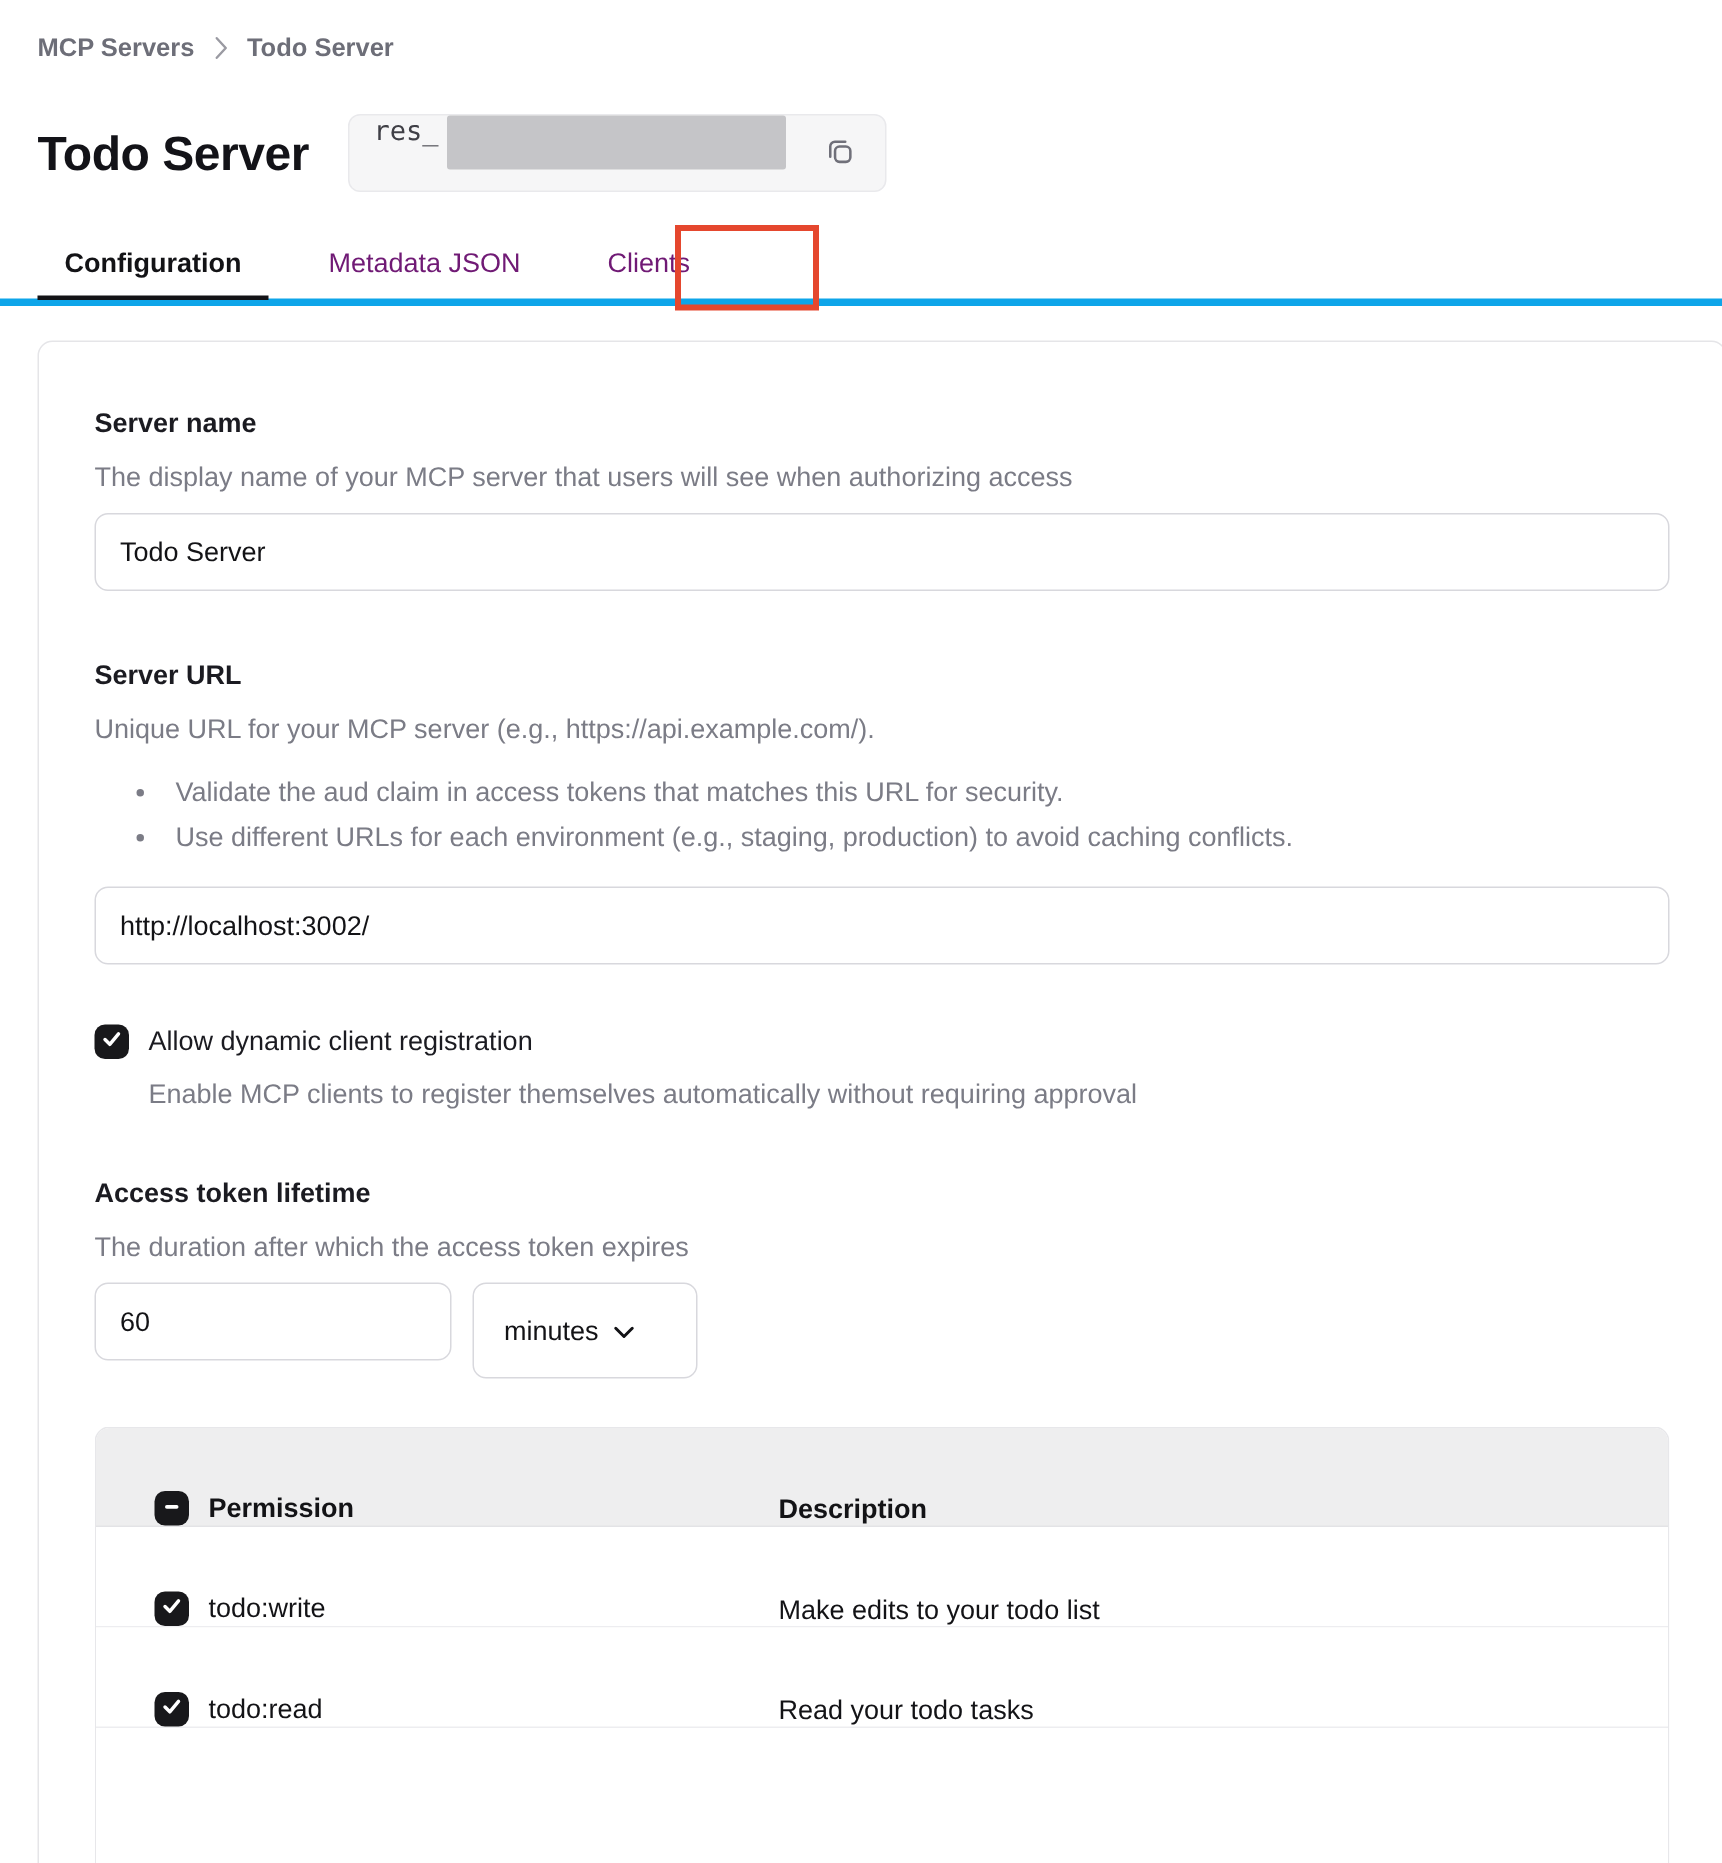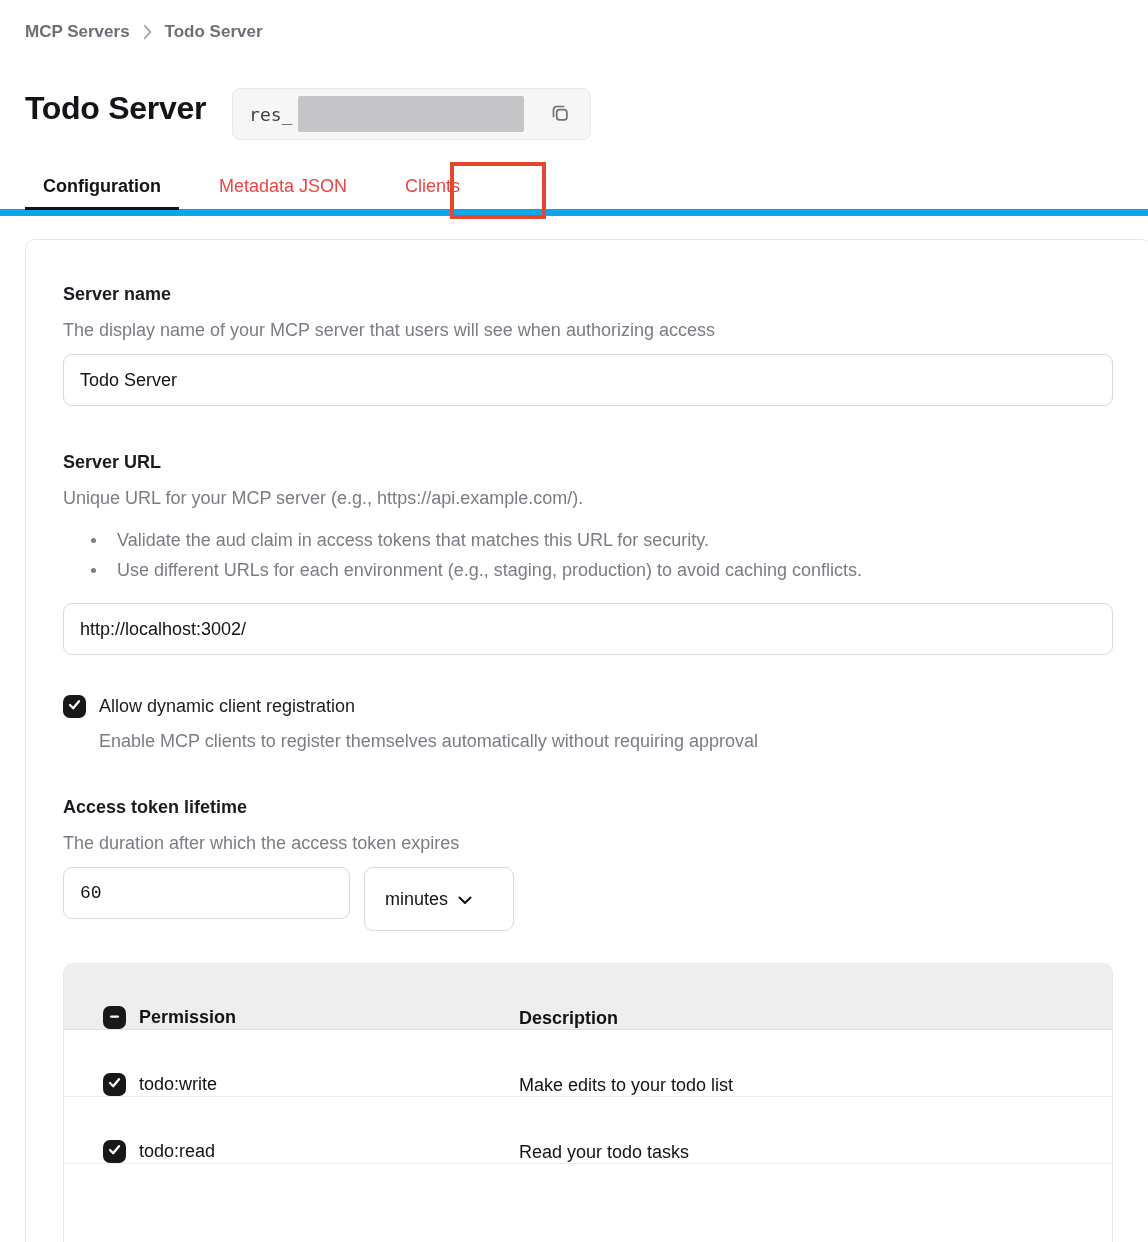--- a/index.html
+++ b/index.html
@@ -16,38 +16,37 @@
     display: flex; align-items: center; gap: 13px;
     font-size: 17px; color: #6d6e78; line-height: 20px; font-weight: bold;
   }
   .breadcrumb .crumb { cursor: default; }
   .breadcrumb svg { display: block; }
 
   
   .title-row { margin: 34px 0 0 25px; display: flex; align-items: center; gap: 26px; }
   .page-title { font-size: 32px; line-height: 38px; font-weight: 700; color: #131318; letter-spacing: -0.3px; }
   .id-badge {
-    height: 52px; display: flex; align-items: center; gap: 20px;
+    height: 52px; display: flex; gap: 20px;
     background: #f6f6f7; border: 1px solid #e9e9ec; border-radius: 8px;
     padding: 0 14px 0 16px;
-    margin-top: 12px;
   }
   .id-prefix { font-family: "DejaVu Sans Mono", monospace; font-size: 18px; color: #3f3f46; }
   .redacted { width: 226px; height: 36px; background: #c5c5c8; border-radius: 2px; margin-left: -14px; }
   .copy-btn { background: none; border: none; cursor: pointer; display: flex; align-items: center; padding: 2px; }
 
   
   .tabs {
     margin-top: 24px; position: relative;
     display: flex; gap: 22px; padding-left: 25px;
-    height: 52px; border-bottom: 7px solid #0ea5e9;
+    height: 52px; border-bottom: 5px solid #0ea5e9;
   }
   .tab {
     display: flex; align-items: center; padding: 0 18px;
-    font-size: 18px; color: #ef4444; cursor: pointer; position: relative;
+    font-size: 18px; color: #701a75; cursor: pointer; position: relative;
     background: none; border: none; font-family: inherit;
   }
   .tab.active { color: #131316; font-weight: 700; }
   .tab.active::after {
     content: ""; position: absolute; left: 0; right: 0; bottom: -1px;
     height: 3px; background: #131316;
   }
   .annotation-box {
     position: absolute; left: 450px; top: -2px; width: 96px; height: 57px;
     border: 4px solid #e5472e; box-sizing: border-box;
@@ -91,22 +90,22 @@
     flex: none; cursor: pointer;
   }
   .check-row { margin-top: 40px; display: flex; align-items: center; gap: 13px; }
   .check-label { font-size: 18px; color: #1b1b21; cursor: pointer; }
   .check-desc { margin-top: 12px; margin-left: 36px; font-size: 18px; color: #7b7c86; line-height: 22px; }
 
   
   .lifetime-label { margin-top: 44px; }
   .lifetime-inputs { margin-top: 13px; display: flex; gap: 14px; }
   .lifetime-inputs .num-input {
-    width: 287px; height: 52px; border: 1px solid #d8d8dd; border-radius: 9px;
-    padding: 0 16px; font-size: 18px; color: #131316; font-family: Liberation Mono, monospace; outline: none;
+    width: 238px; height: 52px; border: 1px solid #d8d8dd; border-radius: 9px;
+    padding: 0 16px; font-size: 18px; color: #131316; font-family: Liberation Sans, sans-serif; outline: none;
   }
   .unit-select {
     height: 64px; min-width: 150px; border: 1px solid #d8d8dd; border-radius: 9px;
     background: #fff; display: flex; align-items: center; gap: 10px;
     padding: 0 18px 0 20px; font-size: 18px; color: #131316; cursor: pointer;
     font-family: inherit;
   }
 
   
   .scopes-header { margin-top: 38px; display: flex; justify-content: space-between; align-items: flex-start; }

